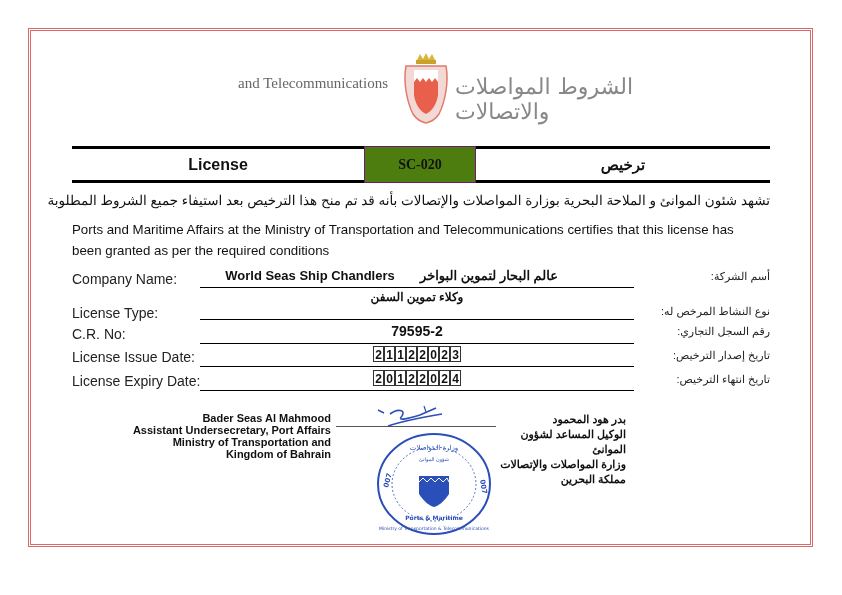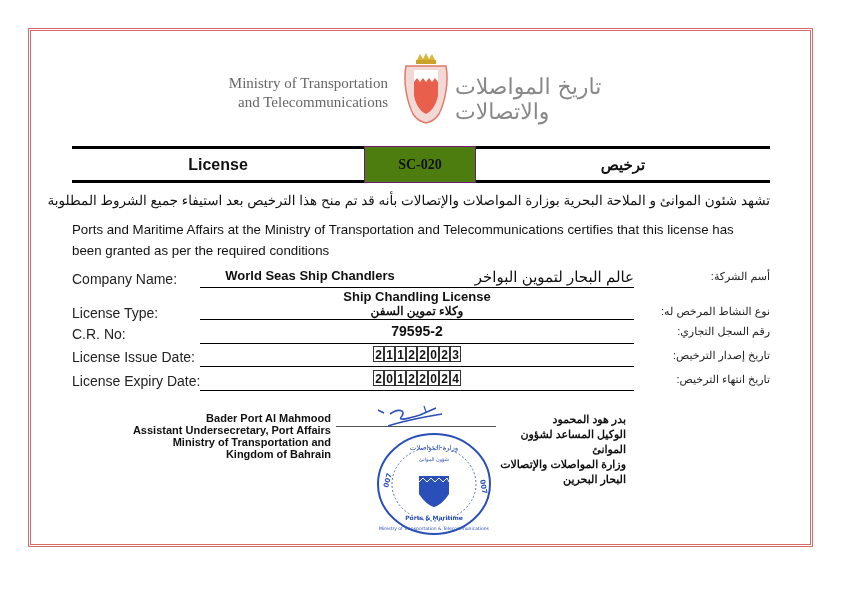--- a/index.html
+++ b/index.html
@@ -14,67 +14,65 @@
   .hdr-license { left:72px; top:149px; width:292px; height:31px; line-height:31px; text-align:center; font-weight:bold; font-size:16px; }
   .hdr-code { left:364px; top:146px; width:112px; height:37px; background:#4d7c0f; border:1px solid #701a75; box-sizing:border-box; line-height:35px; text-align:center; font-family:"Liberation Serif", serif; font-weight:bold; font-size:14px; }
   .hdr-ar { left:476px; top:149px; width:294px; height:31px; line-height:31px; text-align:center; font-weight:bold; font-size:15px; direction:rtl; }
   .cert-ar { left:72px; top:192px; width:698px; text-align:center; font-size:13.5px; direction:rtl; white-space:nowrap; }
   .cert-en { left:72px; top:219px; width:698px; text-align:left; font-size:13.3px; line-height:21px; }
   .lbl-en { left:72px; font-size:14px; color:#222; }
   .lbl-ar { left:640px; width:130px; text-align:right; font-size:11px; color:#222; direction:rtl; }
   .fld-line { left:200px; width:434px; height:1px; background:#000; }
   .val { left:200px; width:434px; text-align:center; font-weight:bold; font-size:13px; }
   .company-en { left:200px; width:220px; text-align:center; font-weight:bold; font-size:13px; }
-  .company-ar { left:420px; width:214px; text-align:right; font-weight:normal; font-size:15px; direction:rtl; }
+  .company-ar { left:420px; width:214px; text-align:left; font-weight:bold; font-size:13px; direction:rtl; }
   .date-boxes { display:inline-flex; gap:0; }
   .date-boxes span { display:inline-block; width:11px; height:16px; line-height:16px; border:1px solid #333; box-sizing:border-box; margin-right:0px; font-size:12px; text-align:center; font-weight:bold; background:#fff; }
   .sig-en { left:118px; top:412px; width:213px; text-align:right; font-weight:bold; font-size:11px; line-height:12px; }
   .sig-line { left:336px; top:426px; width:160px; height:1px; background:#555; }
   .sig-ar { left:496px; top:412px; width:130px; text-align:right; font-weight:bold; font-size:11px; line-height:15px; direction:rtl; }
   .stamp { left:374px; top:430px; width:120px; height:108px; }
   .signature { left:376px; top:404px; width:70px; height:26px; }
 </style>
 </head>
 <body>
 
 <div class="frame"></div>
 
 <div class="abs ministry-en">
-  <div>Ministry of Transportation</div>
   <div>and Telecommunications</div>
 </div>
 <svg class="abs crest" viewBox="0 0 46 72">
   <path d="M14 8 L17 2 L20 7 L23 1 L26 7 L29 2 L32 8 Z" fill="#d9b63a"></path>
   <rect x="13" y="8" width="20" height="4" fill="#c9a22c"></rect>
   <path d="M3 14 C0 30 4 50 10 62 C14 68 18 70 23 71 C28 70 32 68 36 62 C42 50 46 30 43 14 Z" fill="#f2d9d5" stroke="#e07a6a" stroke-width="1.5"></path>
   <path d="M11 18 L35 18 L35 44 C33 54 28 60 23 62 C18 60 13 54 11 44 Z" fill="#ffffff"></path>
   <path d="M11 30 L14 26 L17 30 L20 26 L23 30 L26 26 L29 30 L32 26 L35 30 L35 44 C33 54 28 60 23 62 C18 60 13 54 11 44 Z" fill="#e8604c"></path>
 </svg>
-<div class="abs ministry-ar">تاريخ المواصلات والاتصالات</div>
+<div class="abs ministry-ar">الشروط المواصلات والاتصالات</div>
 
 <div class="abs hdr-top"></div>
 <div class="abs hdr-bot"></div>
 <div class="abs hdr-license">License</div>
 <div class="abs hdr-code">SC-020</div>
 <div class="abs hdr-ar">ترخيص</div>
 
 <div class="abs cert-ar">تشهد شئون الموانئ و الملاحة البحرية بوزارة المواصلات والإتصالات بأنه قد تم منح هذا الترخيص بعد استيفاء جميع الشروط المطلوبة</div>
 <div class="abs cert-en">
   <div>Ports and Maritime Affairs at the Ministry of Transportation and Telecommunications certifies that this license has</div>
   <div>been granted as per the required conditions</div>
 </div>
 
 <div class="abs lbl-en" style="top:271px;">Company Name:</div>
 <div class="abs company-en" style="top:268px;">World Seas Ship Chandlers</div>
 <div class="abs company-ar" style="top:268px;">عالم البحار لتموين البواخر</div>
 <div class="abs lbl-ar" style="top:270px;">أسم الشركة:</div>
 <div class="abs fld-line" style="top:287px;"></div>
 
 <div class="abs val" style="top:290px; line-height:14px;">
-  <div>Ship Chandling License</div>
   <div style="font-size:12px; direction:rtl;">وكلاء تموين السفن</div>
 </div>
 <div class="abs lbl-en" style="top:305px;">License Type:</div>
 <div class="abs lbl-ar" style="top:305px;">نوع النشاط المرخص له:</div>
 <div class="abs fld-line" style="top:319px;"></div>
 
 <div class="abs lbl-en" style="top:326px;">C.R. No:</div>
 <div class="abs val" style="top:323px; font-size:14px;">79595-2</div>
 <div class="abs lbl-ar" style="top:325px;">رقم السجل التجاري:</div>
 <div class="abs fld-line" style="top:343px;"></div>
@@ -105,21 +103,21 @@
       <span>2</span>
       <span>0</span>
       <span>2</span>
       <span>4</span>
   </span>
 </div>
 <div class="abs lbl-ar" style="top:373px;">تاريخ انتهاء الترخيص:</div>
 <div class="abs fld-line" style="top:390px;"></div>
 
 <div class="abs sig-en">
-  <div>Bader Port Al Mahmood</div>
+  <div>Bader Seas Al Mahmood</div>
   <div>Assistant Undersecretary, Port Affairs</div>
   <div>Ministry of Transportation and</div>
   <div>Kingdom of Bahrain</div>
 </div>
 <div class="abs sig-line"></div>
 <svg class="abs signature" viewBox="0 0 70 26">
   <path d="M2 6 L8 9" stroke="#2b4fb8" stroke-width="1.5" fill="none"></path>
   <path d="M14 10 C22 4 30 6 26 12 C20 18 34 14 44 11 L60 4" stroke="#2b4fb8" stroke-width="1.6" fill="none"></path>
   <path d="M12 22 C30 16 48 13 66 10" stroke="#2b4fb8" stroke-width="1.4" fill="none"></path>
   <path d="M48 2 L50 8" stroke="#2b4fb8" stroke-width="1.2" fill="none"></path>
@@ -133,14 +131,14 @@
   <text x="60" y="31" font-size="5" fill="#2b4fb8" text-anchor="middle" font-family="DejaVu Sans, sans-serif">شؤون الموانئ</text>
   <text x="14" y="58" font-size="7" fill="#2b4fb8" font-weight="bold" font-family="DejaVu Sans, sans-serif" transform="rotate(-75 14 58)">007</text>
   <text x="106" y="50" font-size="7" fill="#2b4fb8" font-weight="bold" font-family="DejaVu Sans, sans-serif" transform="rotate(80 106 50)">007</text>
   <text x="60" y="90" font-size="6" fill="#2b4fb8" text-anchor="middle" font-weight="bold" font-family="DejaVu Sans, sans-serif">Ports &amp; Maritime</text>
   <text x="60" y="100" font-size="4.5" fill="#2b4fb8" text-anchor="middle" font-family="DejaVu Sans, sans-serif">Ministry of Transportation &amp; Telecommunications</text>
 </svg>
 <div class="abs sig-ar">
   <div>بدر هود المحمود</div>
   <div>الوكيل المساعد لشؤون الموانئ</div>
   <div>وزارة المواصلات والإتصالات</div>
-  <div>البحار البحرين</div>
+  <div>مملكة البحرين</div>
 </div>
 
 </body></html>

